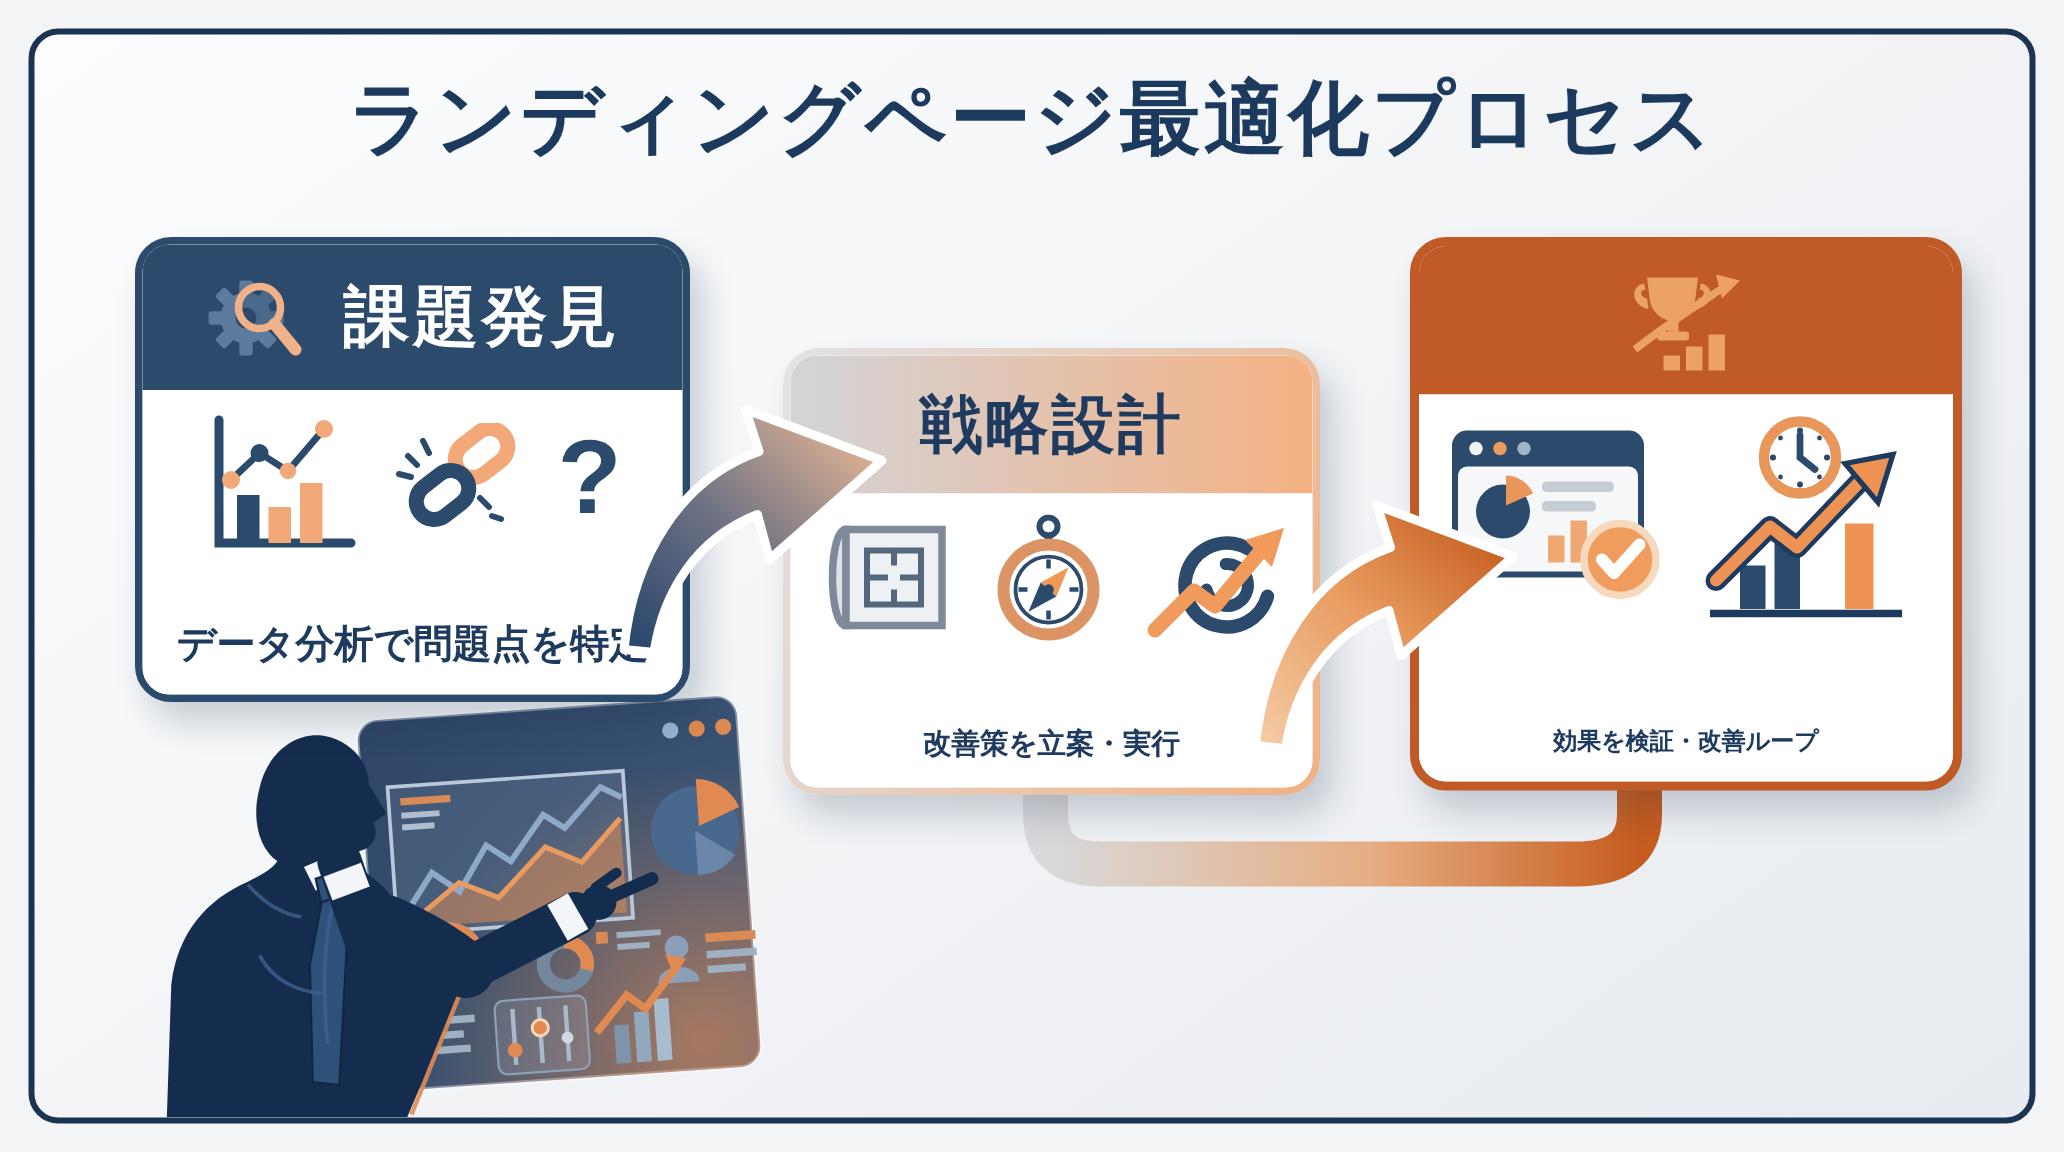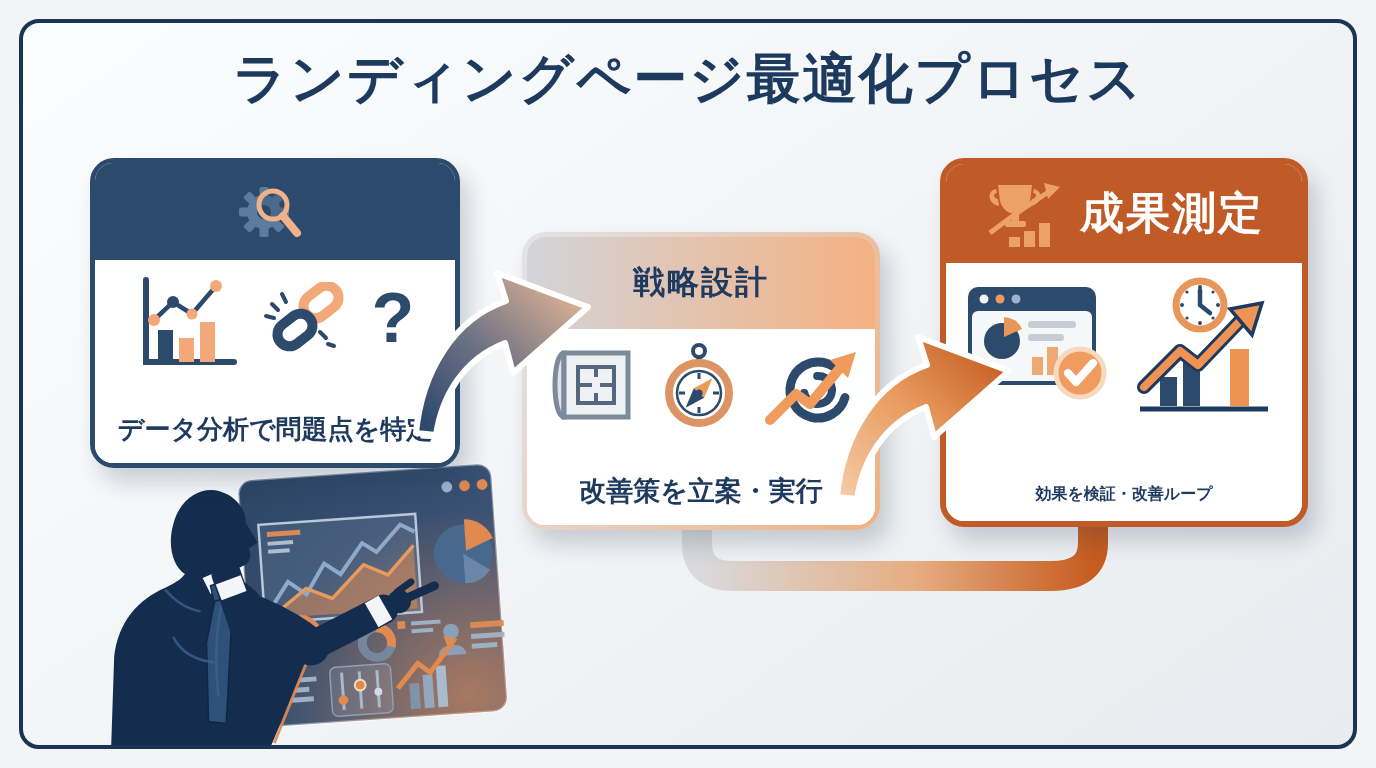--- a/index.html
+++ b/index.html
@@ -21,22 +21,22 @@
   
   .card1{left:67px;top:135px;width:360px;height:300px;border:5px solid #2c4a6b;background:#2c4a6b;}
   .card1 .card-hd{background:#2c4a6b;height:97px;}
   .card1 .hd-title{font-size:44px;color:#ffffff;}
   .card1 .caption{font-size:26px;}
   .qmark{font-size:70px;font-weight:800;color:#2c4a6b;line-height:1;transform:translateY(-4px);}
   
   .card2{left:499px;top:209px;width:348px;height:288px;padding:5px;
     background:linear-gradient(115deg,#e2e3e7 0%,#efb183 100%);}
   .card2 .card-hd{height:92px;background:linear-gradient(90deg,#d3d4d8 0%,#f4b183 100%);}
-  .card2 .hd-title{font-size:32px;color:#1e3a5f;}
-  .card2 .caption{font-size:27px;}
+  .card2 .hd-title{font-size:42px;color:#1e3a5f;}
+  .card2 .caption{font-size:19px;}
   
   .card3{left:917px;top:135px;width:356px;height:357px;border:6px solid #c05a26;background:#c05a26;}
   .card3 .card-hd{background:#c05a26;height:99px;}
   .card3 .hd-title{font-size:44px;color:#ffffff;}
   .card3 .caption{font-size:16px;}
   .layer{position:absolute;left:0;top:0;}
   .z1{z-index:1}.z2{z-index:2}.z4{z-index:4}
 </style>
 </head>
 <body>
@@ -68,20 +68,21 @@
             <rect x="-4.5" y="-25" width="9" height="11" rx="2" transform="rotate(135)"></rect>
             <rect x="-4.5" y="-25" width="9" height="11" rx="2" transform="rotate(180)"></rect>
             <rect x="-4.5" y="-25" width="9" height="11" rx="2" transform="rotate(225)"></rect>
             <rect x="-4.5" y="-25" width="9" height="11" rx="2" transform="rotate(270)"></rect>
             <rect x="-4.5" y="-25" width="9" height="11" rx="2" transform="rotate(315)"></rect>
             <circle r="7" fill="#2c4a6b"></circle>
           </g>
           <circle cx="36" cy="26" r="14" fill="rgba(44,74,107,.35)" stroke="#f2b289" stroke-width="5"></circle>
           <line x1="46" y1="37" x2="60" y2="54" stroke="#f2b289" stroke-width="8" stroke-linecap="round"></line>
         </svg>
+        <span class="hd-title">課題発見</span>
       </div>
       <div class="card-bd">
         <div class="icon-row">
           <svg width="104" height="96" viewBox="0 0 104 96">
             <path d="M 10 6 L 10 88 L 98 88" fill="none" stroke="#2c4a6b" stroke-width="6" stroke-linecap="round"></path>
             <rect x="22" y="56" width="15" height="32" fill="#2c4a6b"></rect>
             <rect x="43" y="64" width="15" height="24" fill="#f2a878"></rect>
             <rect x="64" y="48" width="15" height="40" fill="#f2a878"></rect>
             <polyline points="18,46 37,28 56,40 80,12" fill="none" stroke="#2c4a6b" stroke-width="4.5"></polyline>
             <circle cx="18" cy="46" r="6" fill="#f2a878"></circle>
@@ -166,21 +167,20 @@
             <path d="M 50 10 C 60 12 58 25 47 27 L 48 20 C 53 19 53 14 49 14 Z"></path>
             <rect x="28" y="35" width="7" height="7"></rect>
             <rect x="21" y="42" width="21" height="6" rx="2"></rect>
             <rect x="40" y="52" width="11" height="16"></rect>
             <rect x="55" y="44" width="11" height="24"></rect>
             <rect x="25" y="58" width="11" height="10"></rect>
           </g>
           <path d="M 6 54 C 26 38 48 24 66 12" fill="none" stroke="#eca266" stroke-width="5"></path>
           <polygon points="60,4 76,8 64,20" fill="#eca266"></polygon>
         </svg>
-        <span class="hd-title">成果測定</span>
       </div>
       <div class="card-bd">
         <div class="icon-row" style="gap:14px;">
           <svg width="160" height="140" viewBox="0 0 160 140">
             <rect x="6" y="10" width="128" height="98" rx="10" fill="#2c4a6b"></rect>
             <rect x="10" y="34" width="120" height="70" rx="6" fill="#f6f7f9"></rect>
             <circle cx="22" cy="22" r="4.5" fill="#f0f2f5"></circle>
             <circle cx="38" cy="22" r="4.5" fill="#e89a5f"></circle>
             <circle cx="54" cy="22" r="4.5" fill="#9fb4ca"></circle>
             <circle cx="40" cy="64" r="18" fill="#2c4a6b"></circle>

